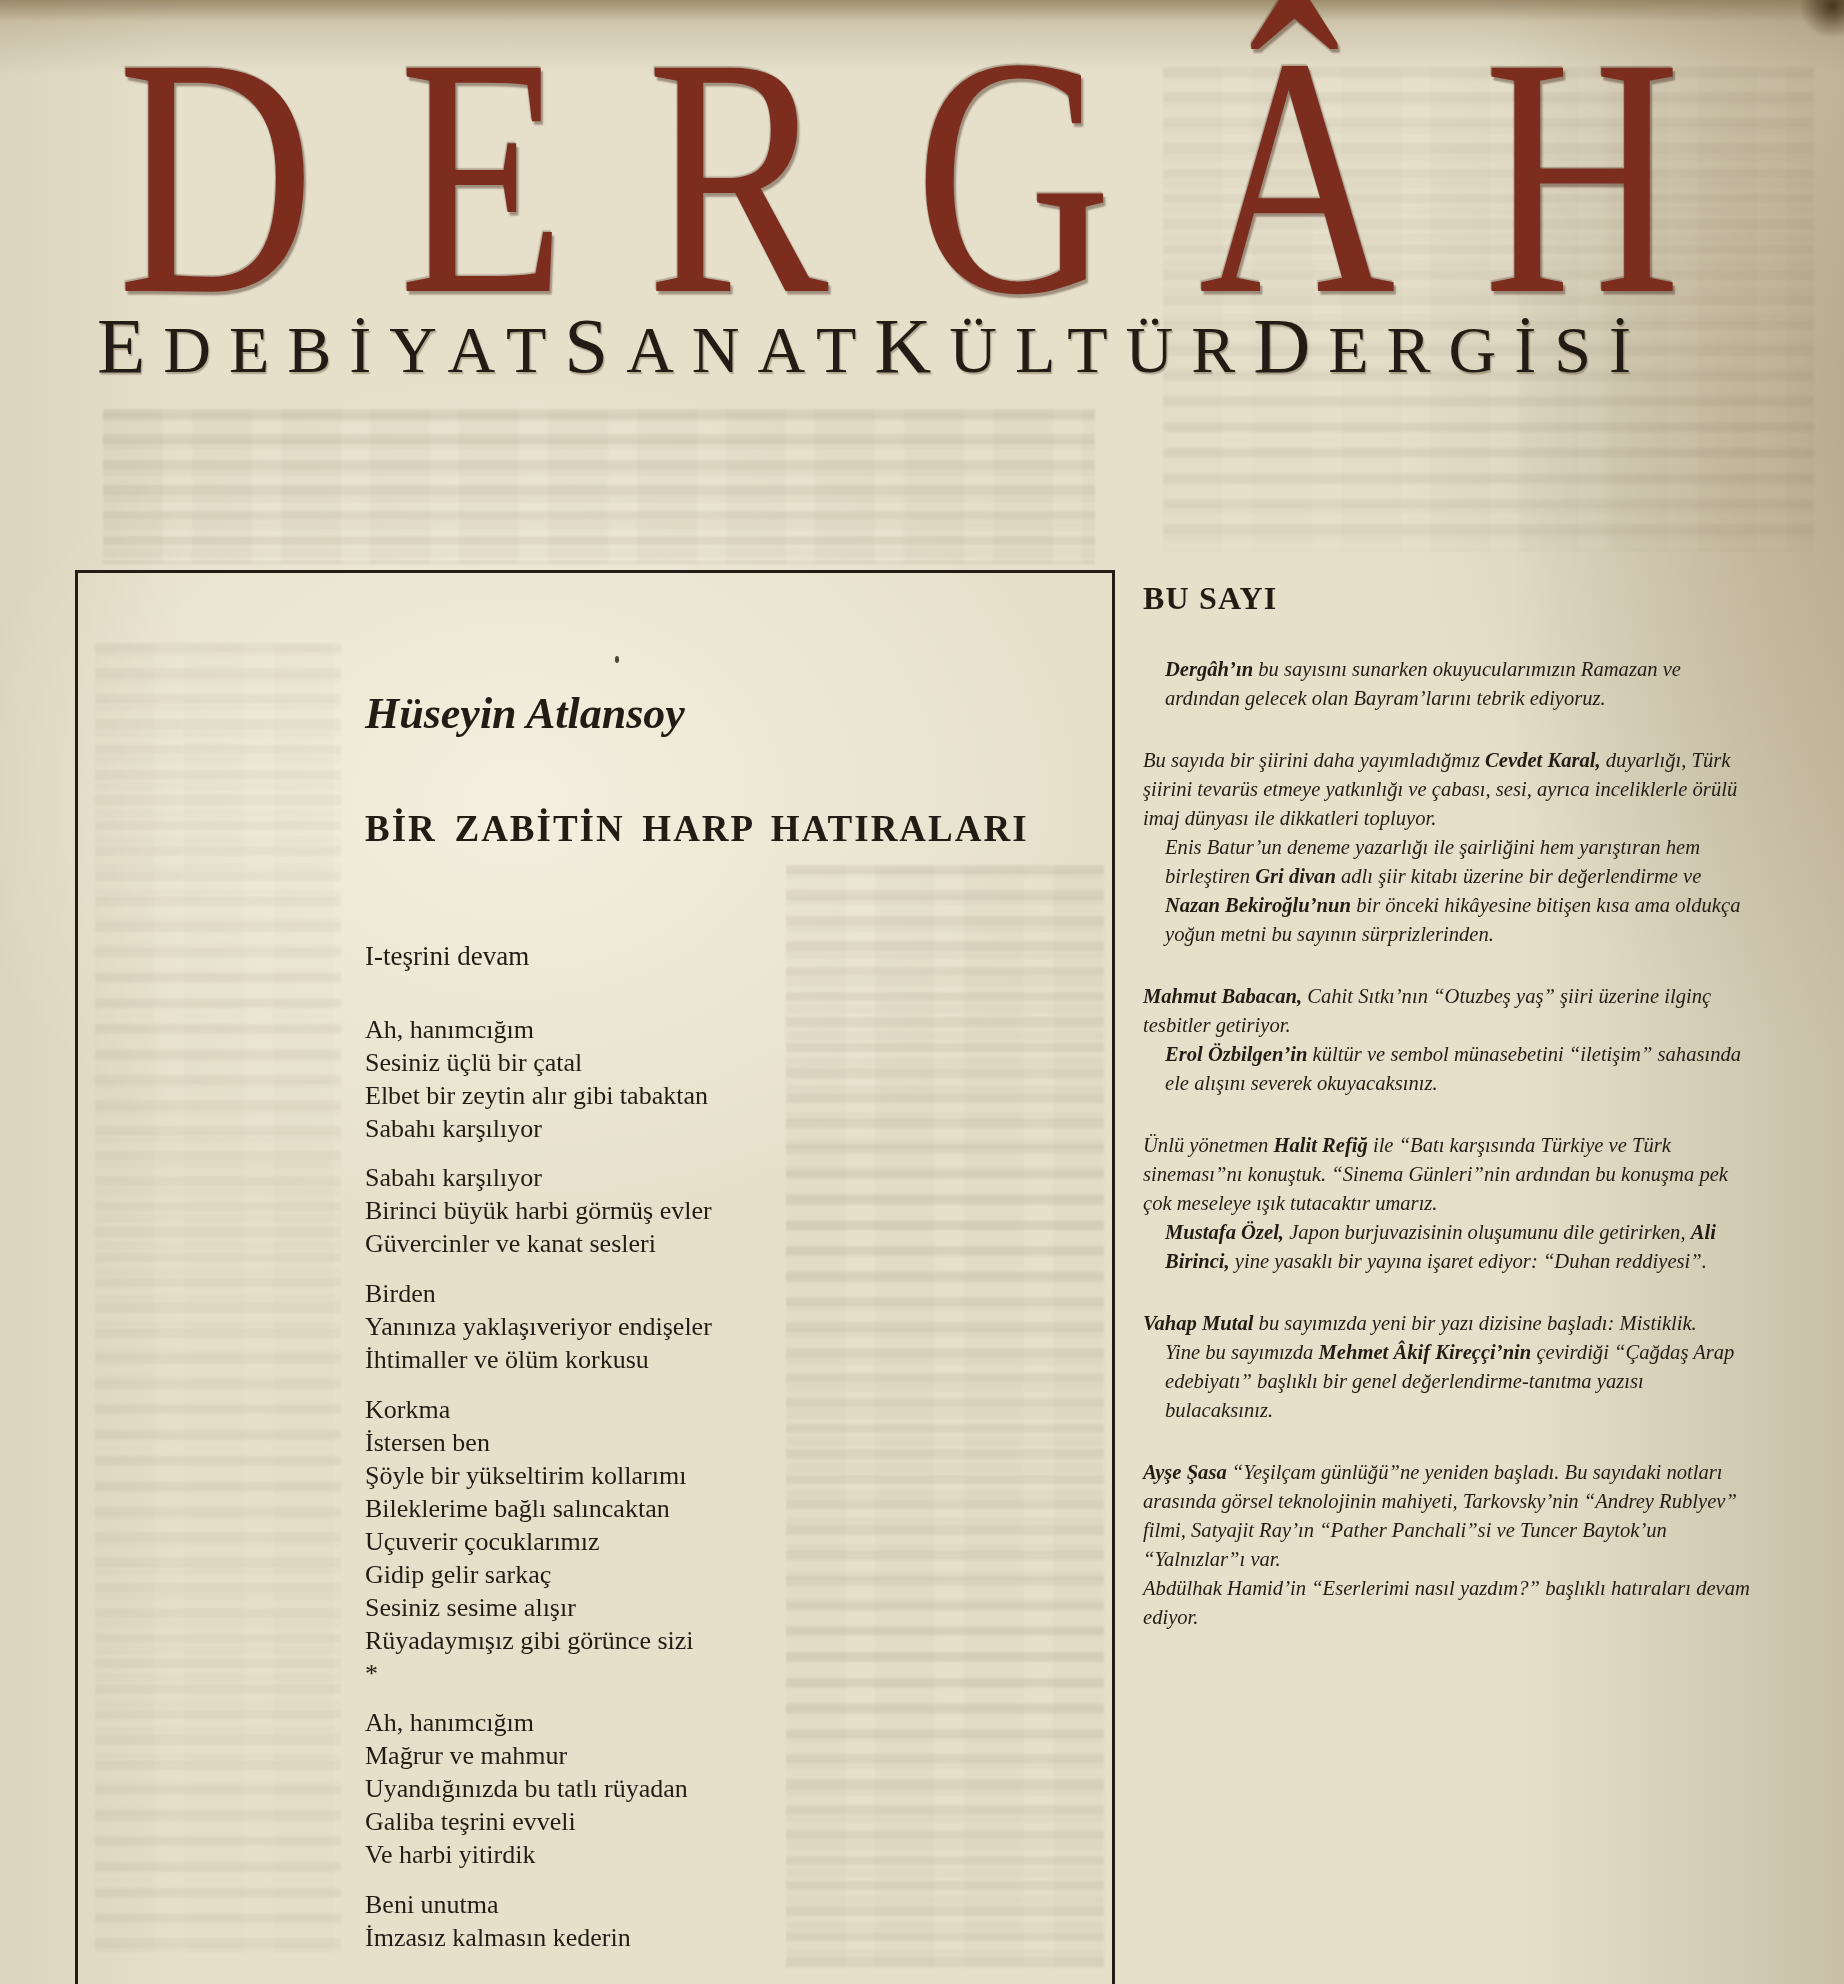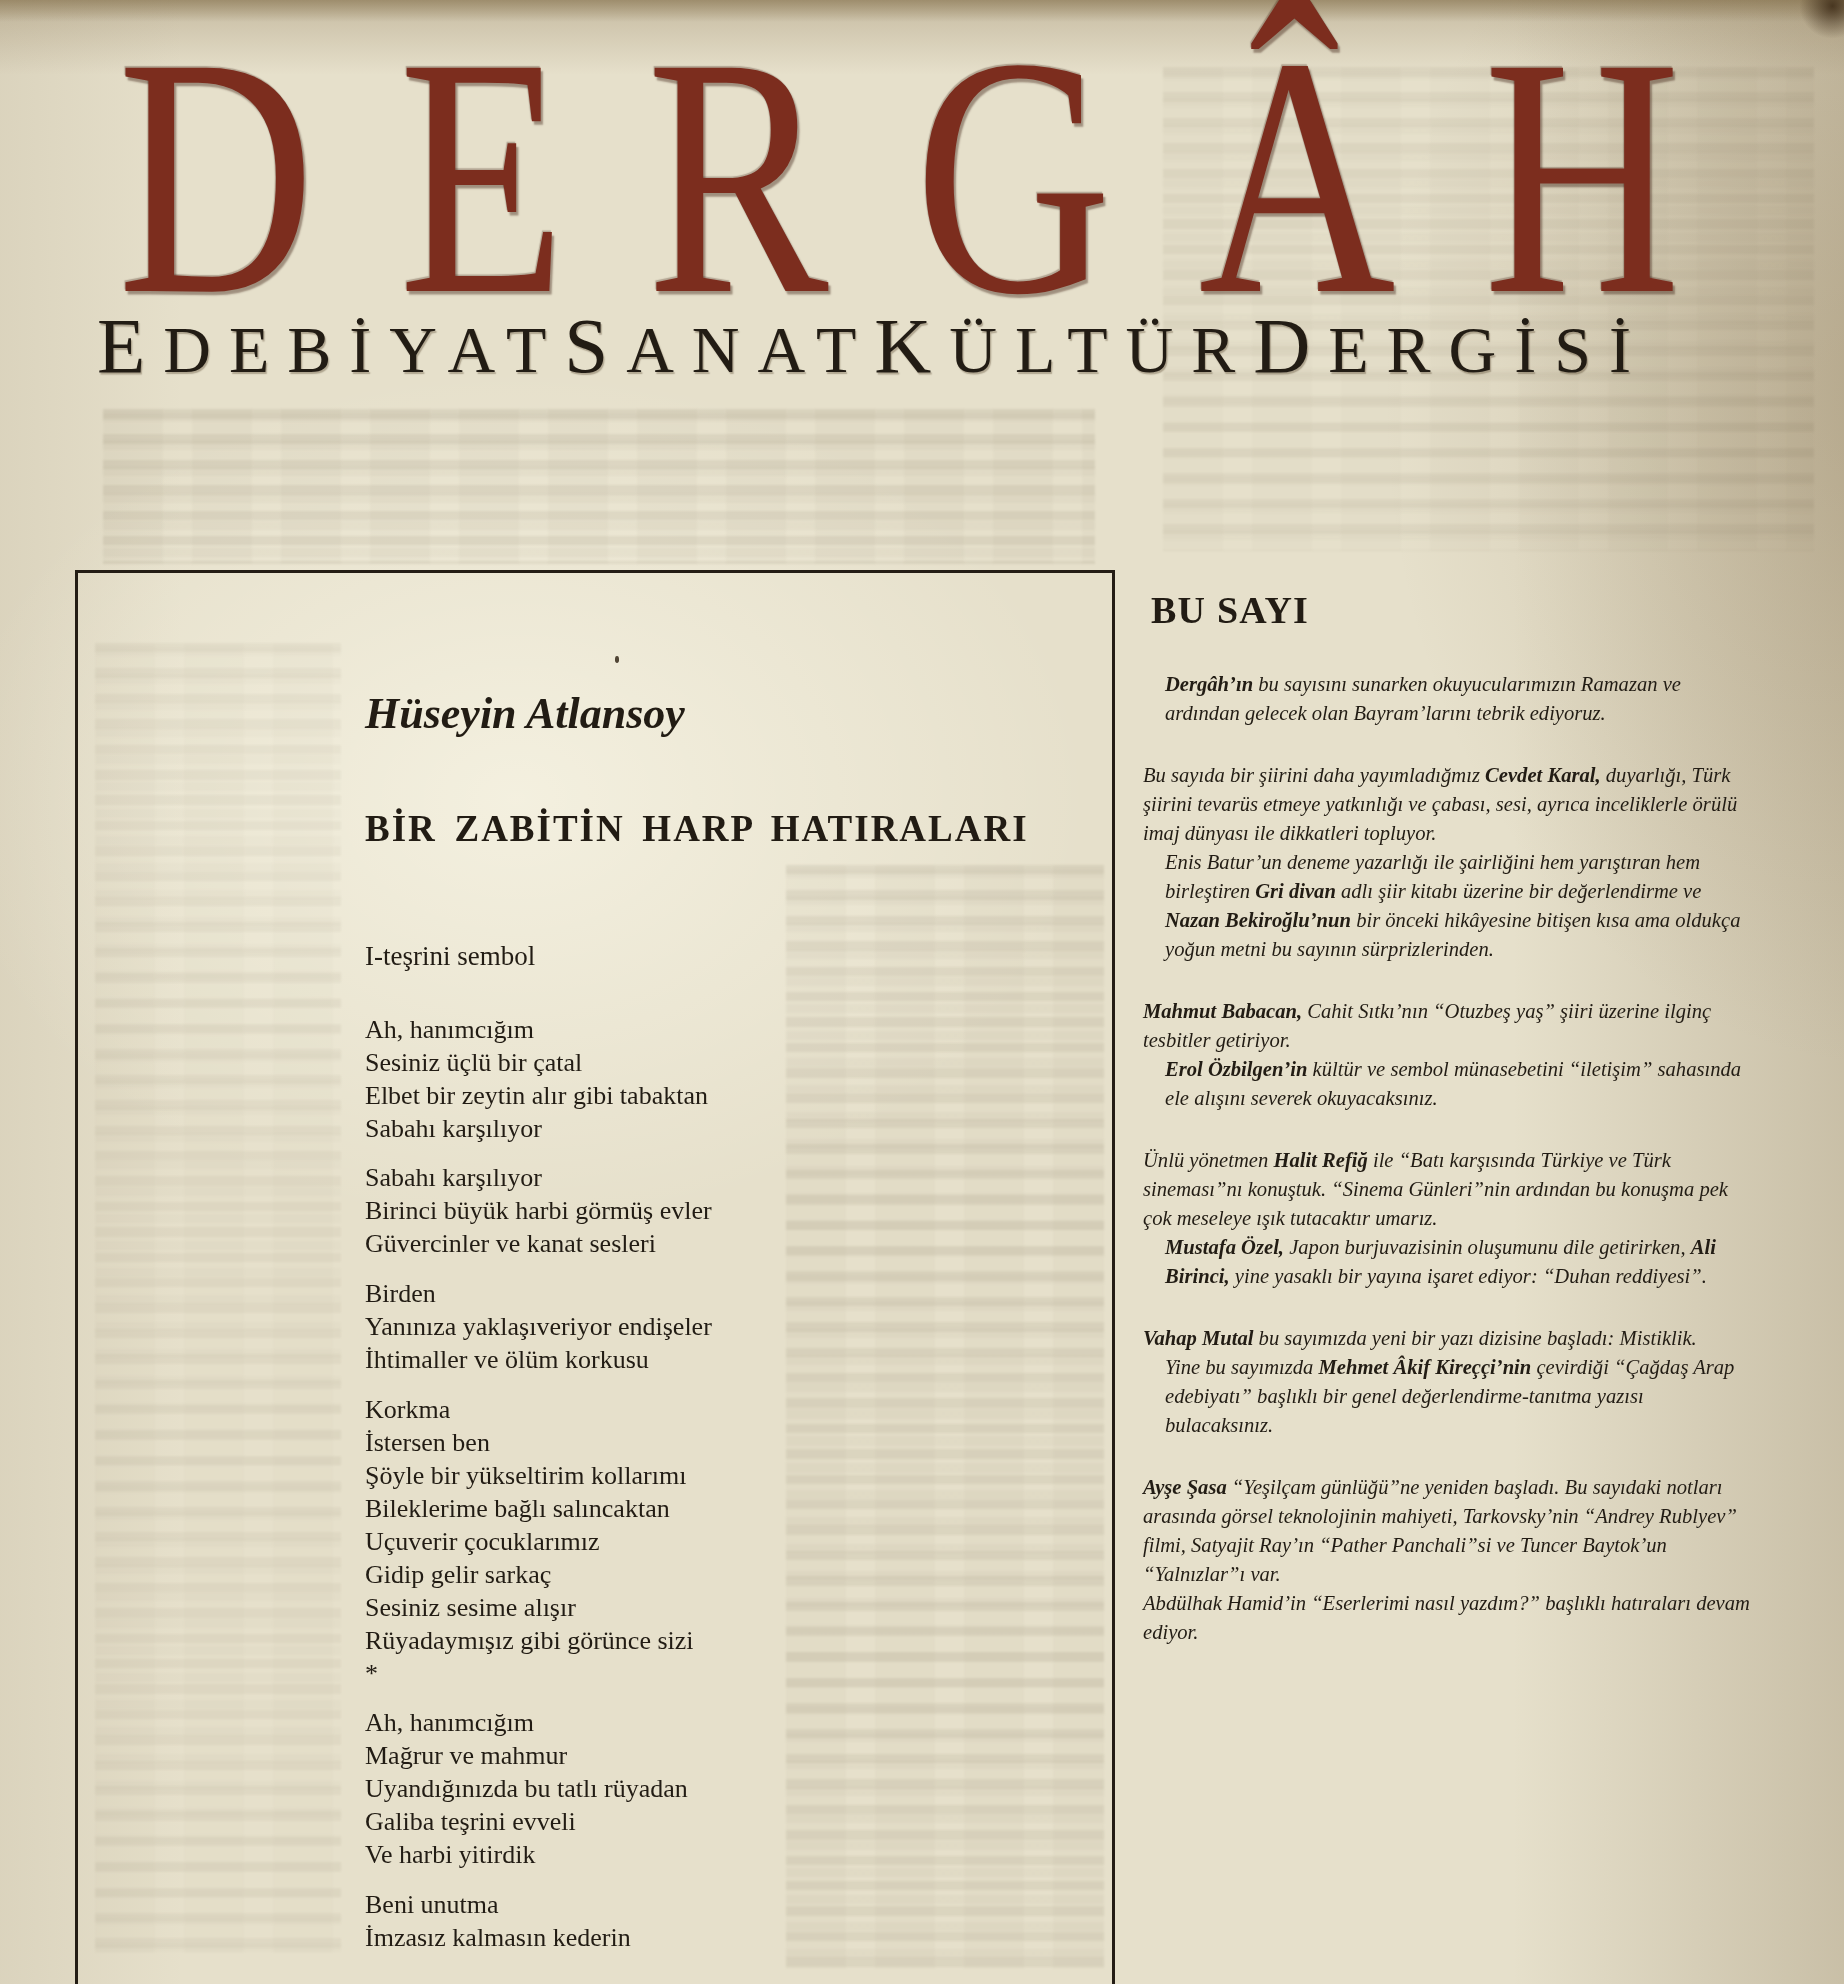--- a/index.html
+++ b/index.html
@@ -51,21 +51,21 @@
     border:3.2px solid #241d15;box-sizing:border-box;
     padding:0 16px 0 287px;
   }
   .poem-author{font-size:44px;font-style:italic;margin:115px 0 0 0;line-height:1.2;}
   .poem-title{font-size:37px;margin:66px 0 0 0;letter-spacing:2px;word-spacing:6.4px;line-height:1.2;}
   .poem-section{font-size:27px;margin:89px 0 0 0;line-height:1.2;}
   .poem-stanzas{margin-top:40px;}
   .stanza{font-size:26px;line-height:33px;margin:0 0 16.7px 0;}
   
   .busayi{left:1143px;top:580px;width:607px;}
-  .busayi-heading{font-size:38px;font-weight:bold;letter-spacing:1.2px;margin:8px;}
+  .busayi-heading{font-size:32px;font-weight:bold;letter-spacing:1.2px;margin:0;}
   .busayi-paragraphs{margin-top:38px;}
   .bs-par{font-size:20.6px;line-height:29px;font-style:italic;margin:0;}
   .bs-par b{font-weight:700;}
   .bs-par.gap{margin-bottom:33px;margin-left:22px;}
   .issue-number{
     left:79px;top:1975px;font-size:528px;line-height:1;letter-spacing:-24px;
     color:var(--number-red,#8e3a2a);
     transform:scaleX(.5);transform-origin:left top;
     text-shadow:2.4px 2.8px 2px rgba(45,12,0,.30);
   }
@@ -93,21 +93,21 @@
       <span class="ml">G</span>
       <span class="ml">Â</span>
       <span class="ml">H</span>
     </div>
   <div class="abs masthead-subtitle"><span class="sub-big">E</span><span class="sub-small">DEBİYAT</span><span class="sub-big">S</span><span class="sub-small">ANAT</span><span class="sub-big">K</span><span class="sub-small">ÜLTÜR</span><span class="sub-big">D</span><span class="sub-small">ERGİSİ</span></div>
 </header>
 
 <section class="abs poem-box">
   <h2 class="poem-author">Hüseyin Atlansoy</h2>
   <h3 class="poem-title">BİR ZABİTİN HARP HATIRALARI</h3>
-  <div class="poem-section">I-teşrini sembol</div>
+  <div class="poem-section">I-teşrini devam</div>
   <div class="poem-stanzas">
       <p class="stanza">Ah, hanımcığım<br>Sesiniz üçlü bir çatal<br>Elbet bir zeytin alır gibi tabaktan<br>Sabahı karşılıyor</p>
       <p class="stanza">Sabahı karşılıyor<br>Birinci büyük harbi görmüş evler<br>Güvercinler ve kanat sesleri</p>
       <p class="stanza">Birden<br>Yanınıza yaklaşıveriyor endişeler<br>İhtimaller ve ölüm korkusu</p>
       <p class="stanza">Korkma<br>İstersen ben<br>Şöyle bir yükseltirim kollarımı<br>Bileklerime bağlı salıncaktan<br>Uçuverir çocuklarımız<br>Gidip gelir sarkaç<br>Sesiniz sesime alışır<br>Rüyadaymışız gibi görünce sizi<br>*</p>
       <p class="stanza">Ah, hanımcığım<br>Mağrur ve mahmur<br>Uyandığınızda bu tatlı rüyadan<br>Galiba teşrini evveli<br>Ve harbi yitirdik</p>
       <p class="stanza">Beni unutma<br>İmzasız kalmasın kederin</p>
     </div>
 </section>
 

